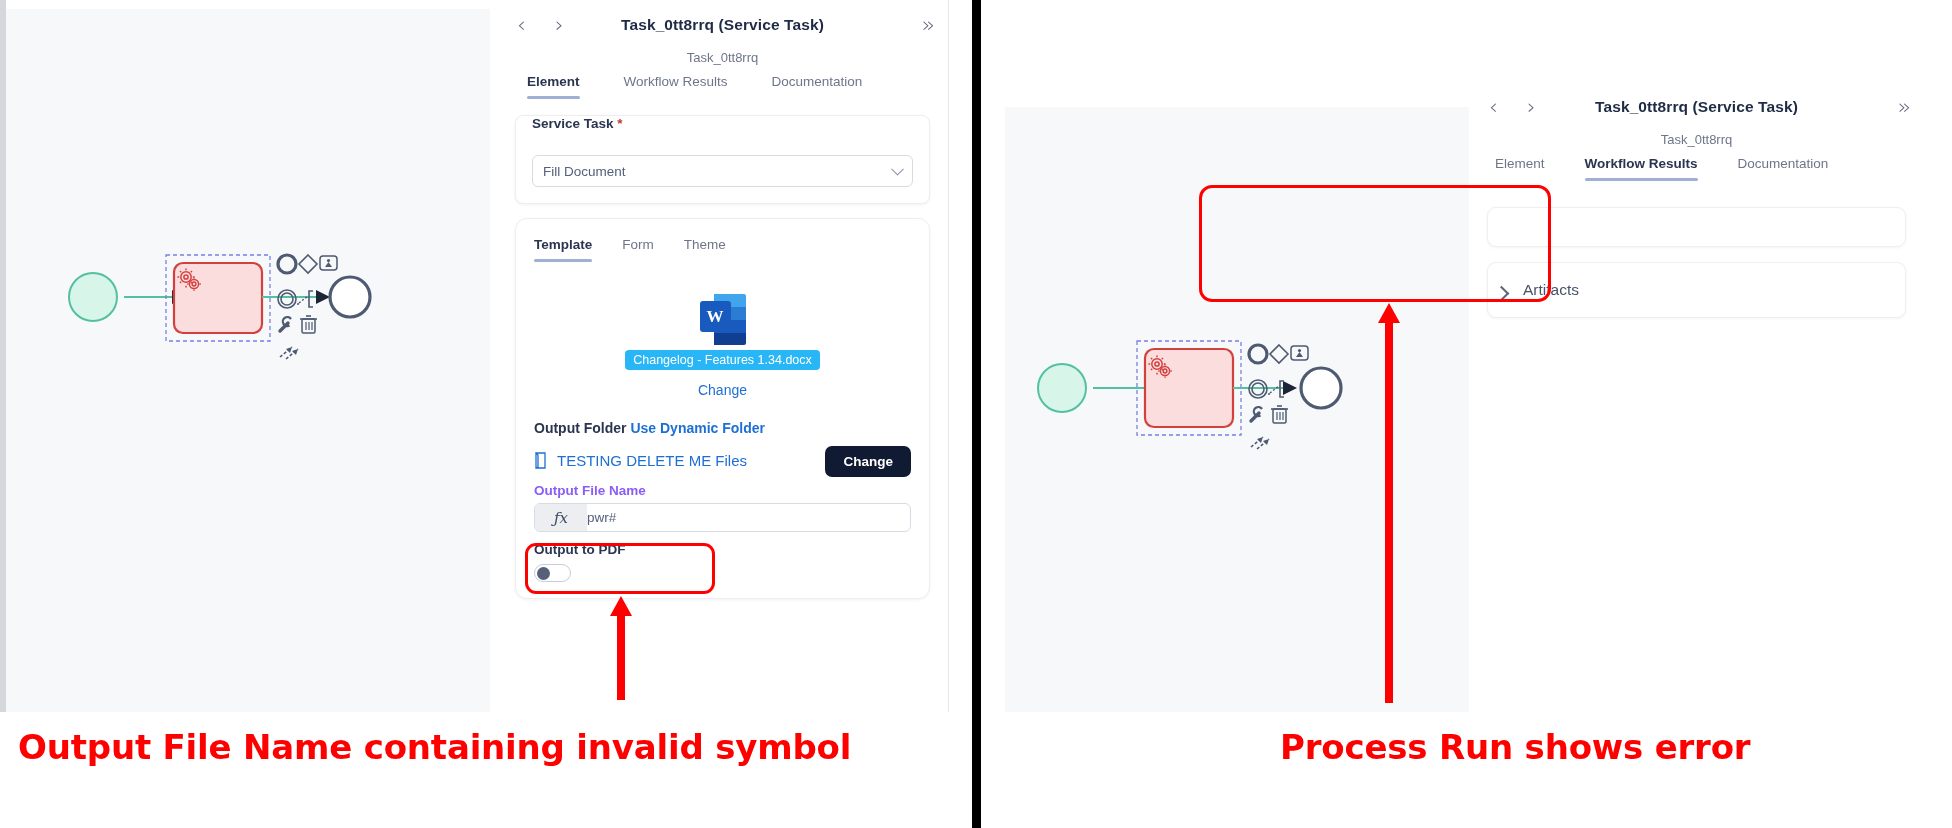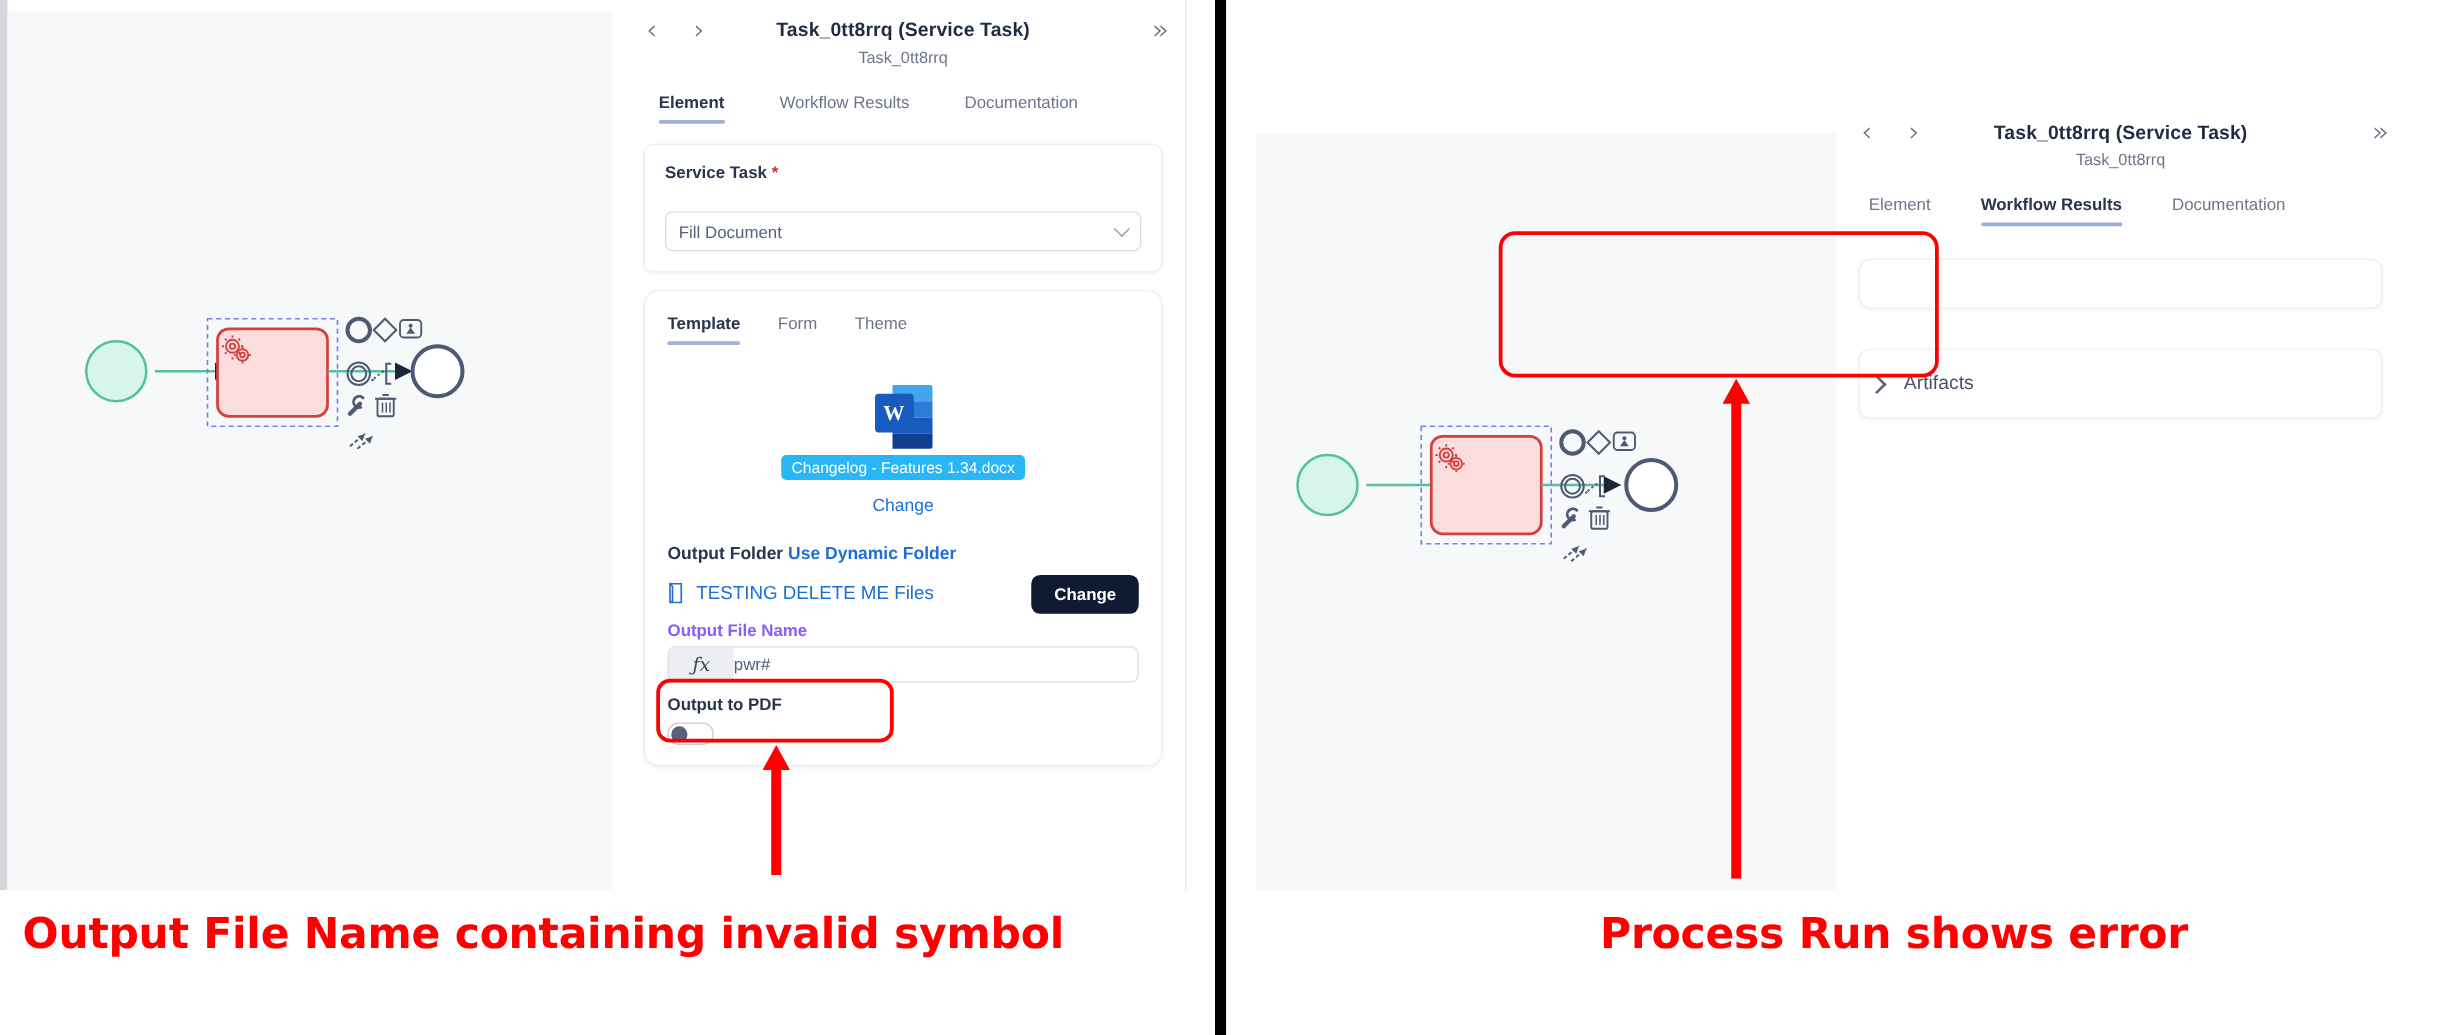--- a/index.html
+++ b/index.html
@@ -45,42 +45,42 @@
   .nav-next { left: 58px; }
   .nav-expand {
     position: absolute; top: 12px; right: 16px; font-size: 22px; color: #5b6478;
     font-family: "DejaVu Sans", sans-serif; letter-spacing:-3px; font-weight: 300;
   }
   .pp-title {
     text-align: center; font-size: 15.5px; font-weight: 700; color: #1f2a44;
     letter-spacing: .1px; padding-top: 8px;
   }
   .pp-subtitle {
-    text-align: center; font-size: 13px; color: #6d7689; margin-top: 4px;
+    text-align: center; font-size: 13px; color: #6d7689; margin-top: 16px;
   }
 
   
   .tabs { display: flex; gap: 0px; padding: 12px 0 0 0; justify-content: flex-start; }
   .tabs.left-tabs { padding-left: 30px; gap: 44px; }
   .tab {
     font-size: 13.5px; color: #6d7689; padding-bottom: 10px;
     position: relative; cursor: pointer; white-space: nowrap;
   }
   .tab.active { color: #2b3550; font-weight: 700; }
   .tab.active::after {
     content: ""; position: absolute; left: 0; right: 0; bottom: 0;
     height: 3px; background: #9fb0d4; border-radius: 2px;
   }
 
   
   .card {
     background:#fff; border: 1px solid #eceef2; border-radius: 8px;
     box-shadow: 0 1px 3px rgba(25,35,60,.06);
   }
-  .card-servicetask { margin: 16px 18px 0 18px; padding: 14px 16px 16px 16px; }
+  .card-servicetask { margin: 16px 18px 0 18px; padding: 0 16px 16px 16px; }
   .field-label { font-size: 13.5px; font-weight: 700; color: #2b3550; }
   .req-star { color: #c0392b; }
   .select-box {
     margin-top: 24px; height: 32px; border: 1px solid #d7dbe3; border-radius: 6px;
     display: flex; align-items: center; padding: 0 10px; position: relative;
     background: #fff;
   }
   .select-value { font-size: 13.5px; color: #55607a; }
   .chev {
     position: absolute; right: 10px; top: 50%; width: 9px; height: 9px;
@@ -178,22 +178,22 @@
   .tabs.right-tabs { padding-left: 26px; gap: 40px; }
 
   .result-card {
     margin: 26px 18px 0 18px; border: 1px solid #edeff3; border-radius: 9px;
     padding: 16px 18px 22px 18px; background:#fff; box-shadow: 0 1px 3px rgba(25,35,60,.05);
   }
   .result-status { font-size: 16px; color: #e2574c; }
   .result-msg { margin-top: 24px; font-size: 15.5px; color: #48536b; }
 
   .artifacts-card {
-    margin: 32px 18px 0 18px; border: 1px solid #edeff3; border-radius: 9px;
-    padding: 18px 4px; background:#fff; display:flex; align-items:center; gap: 16px;
+    margin: 15px 18px 0 18px; border: 1px solid #edeff3; border-radius: 9px;
+    padding: 18px 4px; background:#fff; display:flex; align-items:flex-end; gap: 16px;
     box-shadow: 0 1px 3px rgba(25,35,60,.05);
   }
   .art-chev { width: 11px; height: 11px; border-right: 2px solid #5b6478; border-top: 2px solid #5b6478; transform: rotate(45deg); margin-left: 4px; }
   .artifacts-label { font-size: 15.5px; color: #48536b; }
 
   .hl-result {
     position: absolute; left: 1199px; top: 185px; width: 352px; height: 117px;
     border: 3.4px solid #ff0000; border-radius: 13px; pointer-events:none;
   }
   .arrow-right { position: absolute; left: 1378px; top: 303px; width: 22px; height: 400px; }

